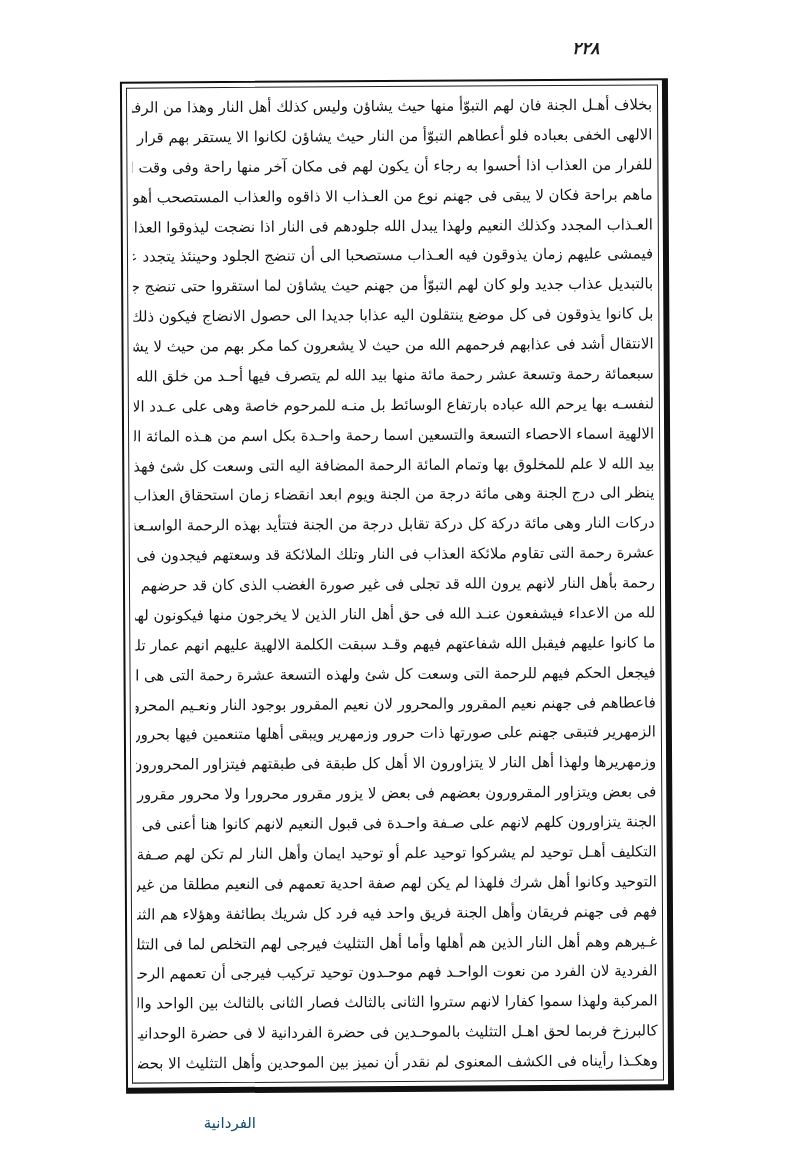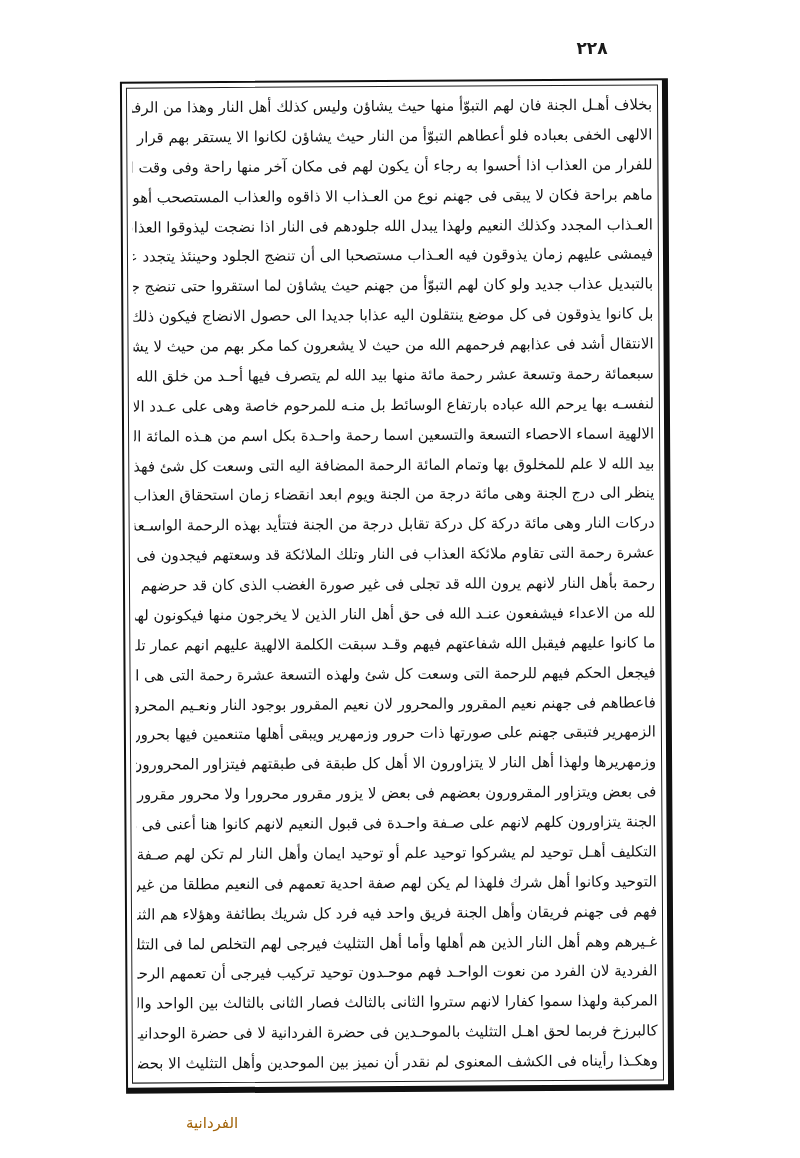--- a/index.html
+++ b/index.html
@@ -13,25 +13,26 @@
       position: relative;
       overflow: hidden;
       font-family: "DejaVu Sans", sans-serif;
       color: #111;
     }
     .page-number {
       position: absolute;
       left: 572px;
       top: 38px;
       width: 40px;
-      text-align: center;
+      text-align: left;
       font-size: 17px;
       font-weight: bold;
       color: #1a1a1a;
       direction: rtl;
+      font-style: italic;
     }
     .frame {
       position: absolute;
       left: 123px;
       top: 80px;
       width: 548px;
       height: 1012px;
       border: 2px solid #111;
       border-right: 6px solid #111;
       border-bottom: 6px solid #111;
@@ -67,24 +68,24 @@
       overflow: hidden;
       letter-spacing: -0.4px;
       color: #141414;
       font-family: "DejaVu Sans", sans-serif;
     }
     .catchword {
       position: absolute;
       left: 186px;
       top: 1114px;
       width: 70px;
-      text-align: left;
+      text-align: right;
       font-size: 15px;
       direction: rtl;
-      color: #a16207;
+      color: #0c4a6e;
     }
   </style>
 </head>
 <body>
 
 <div class="page-number">٢٢٨</div>
 
 <div class="frame">
   <div class="frame-inner"></div>
   <div class="text-block" id="text-block">

